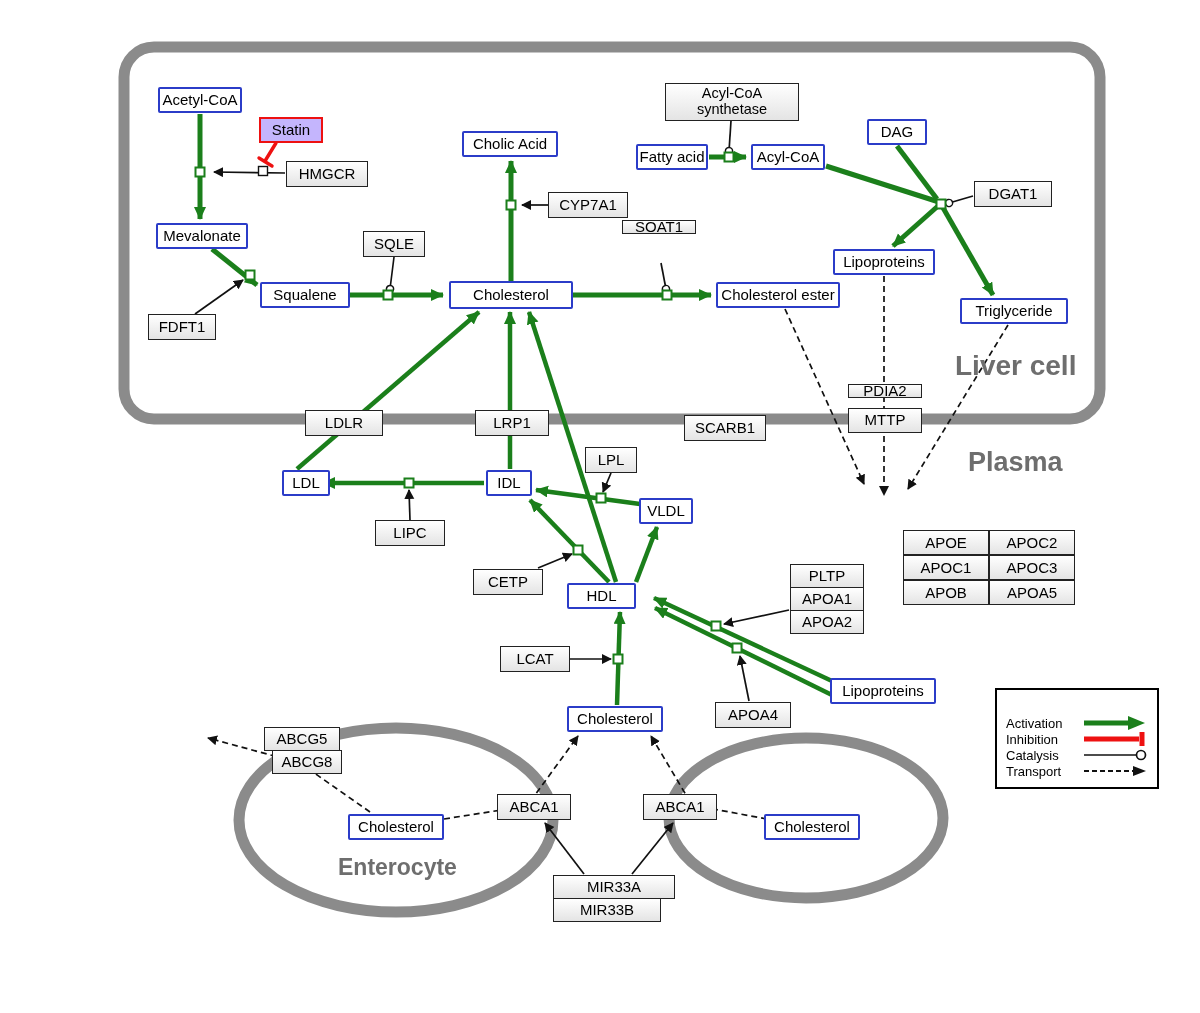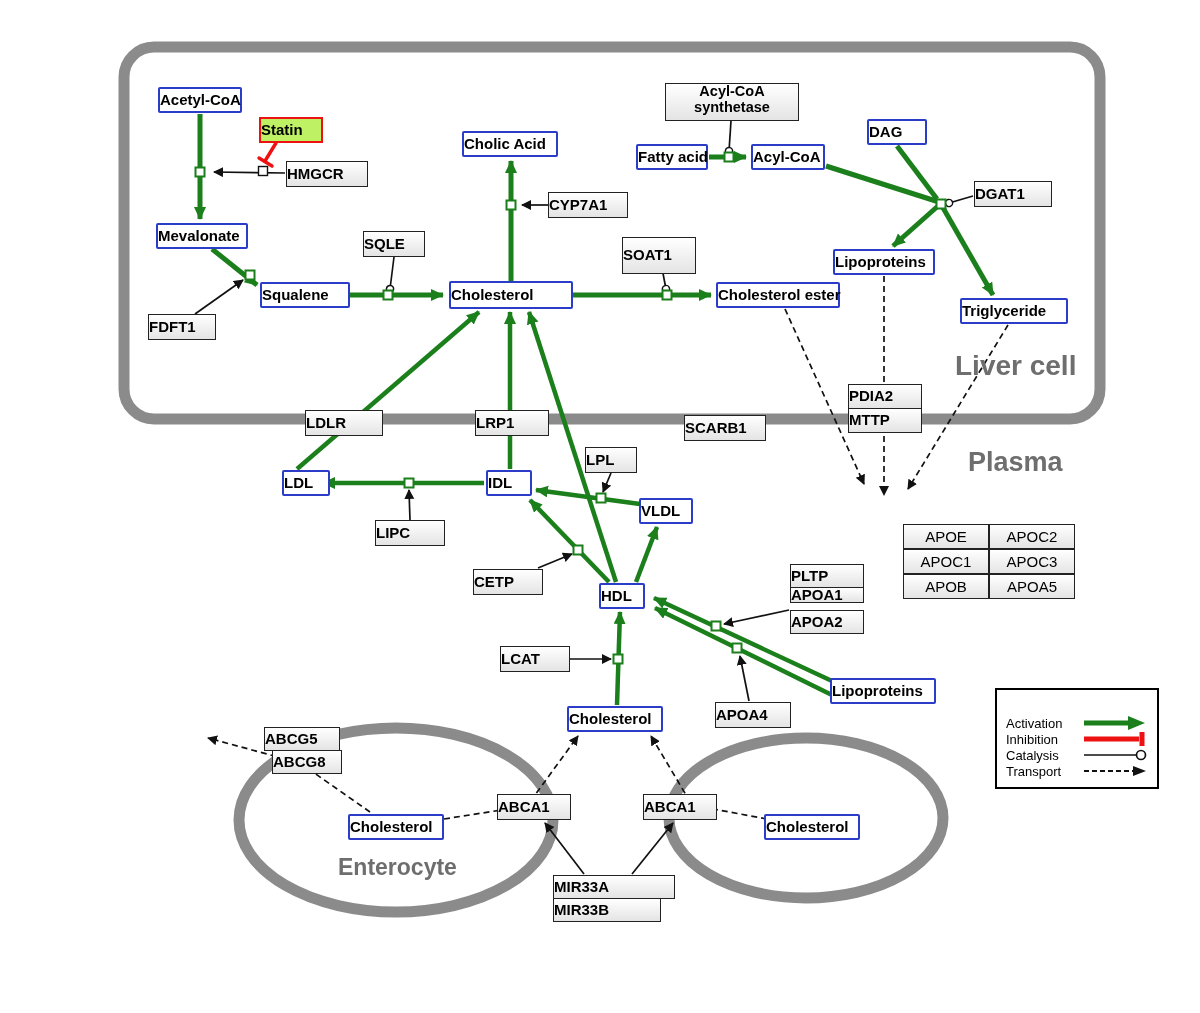--- a/index.html
+++ b/index.html
@@ -1,26 +1,26 @@
 <!DOCTYPE html>
 <html><head>
 <meta charset="utf-8">
 <style>
   html,body { margin:0; padding:0; background:#fff; font-family:"Liberation Sans","DejaVu Sans",sans-serif; }
   .canvas { position:relative; width:1200px; height:1013px; background:#fff; overflow:hidden; }
   svg.edges { position:absolute; left:0; top:0; z-index:1; }
-  .node { position:absolute; z-index:2; display:flex; align-items:center; justify-content:flex-start;
+  .node { position:absolute; z-index:2; display:flex; align-items:center; justify-content:center;
           text-align:center; font-size:15px; color:#000; background:#fff; box-sizing:border-box;
-          white-space:nowrap; line-height:1.1;font-weight:bold; }
+          white-space:nowrap; line-height:1.1; }
   .met   { border:2.6px solid #2b3cc8; border-radius:2px; background:#fff; }
   .enz   { border:1.4px solid #222; background:linear-gradient(180deg,#ffffff 0%,#e4e4e4 100%); }
-  .statin{ border:2.6px solid #ee1111; background:#bef264; }
+  .statin{ border:2.6px solid #ee1111; background:#c4b5fd; }
   .two-line { flex-direction:column; font-size:14.5px; }
   .comp-label { position:absolute; z-index:2; font-weight:bold; color:#6e6e6e; }
-  .apo-table { position:absolute; z-index:2; display:grid; grid-template-columns:86px 86px; }
+  .apo-table { position:absolute; z-index:2; display:grid; grid-template-columns:86px 86px;margin-top:6px; }
   .apo-cell { border:1px solid #222; background:linear-gradient(180deg,#ffffff,#e4e4e4);
               height:23px; display:flex; align-items:center; justify-content:center; font-size:15px; }
   .legend { position:absolute; left:995px; top:688px; width:164px; height:101px; border:2.5px solid #000;
             background:#fff; z-index:2; box-sizing:border-box; padding:25px 9px; display:flex;
             flex-direction:column; justify-content:space-between; }
   .legend-row { display:flex; align-items:center; justify-content:space-between; height:19px; }
   .legend-label { font-size:13px; color:#000; }
 </style>
 </head>
 <body>
@@ -154,21 +154,21 @@
     </div>
   <div class="node met" style="left:282px;top:470px;width:48px;height:26px">
       <span>LDL</span>
     </div>
   <div class="node met" style="left:486px;top:470px;width:46px;height:26px">
       <span>IDL</span>
     </div>
   <div class="node met" style="left:639px;top:498px;width:54px;height:26px">
       <span>VLDL</span>
     </div>
-  <div class="node met" style="left:599px;top:583px;width:46px;height:26px">
+  <div class="node met" style="left:567px;top:583px;width:69px;height:26px">
       <span>HDL</span>
     </div>
   <div class="node met" style="left:567px;top:706px;width:96px;height:26px">
       <span>Cholesterol</span>
     </div>
   <div class="node met" style="left:830px;top:678px;width:106px;height:26px">
       <span>Lipoproteins</span>
     </div>
   <div class="node met" style="left:348px;top:814px;width:96px;height:26px">
       <span>Cholesterol</span>
@@ -185,31 +185,31 @@
     </div>
   <div class="node enz" style="left:363px;top:231px;width:62px;height:26px">
       <span>SQLE</span>
     </div>
   <div class="node enz" style="left:148px;top:314px;width:68px;height:26px">
       <span>FDFT1</span>
     </div>
   <div class="node enz" style="left:548px;top:192px;width:80px;height:26px">
       <span>CYP7A1</span>
     </div>
-  <div class="node enz" style="left:622px;top:237px;width:74px;height:37px">
+  <div class="node enz" style="left:622px;top:220px;width:74px;height:14px">
       <span>SOAT1</span>
     </div>
   <div class="node enz two-line" style="left:665px;top:83px;width:134px;height:38px">
     <span>Acyl-CoA</span>
     <span>synthetase</span>
   </div>
   <div class="node enz" style="left:974px;top:181px;width:78px;height:26px">
       <span>DGAT1</span>
     </div>
-  <div class="node enz" style="left:848px;top:384px;width:74px;height:25px">
+  <div class="node enz" style="left:848px;top:384px;width:74px;height:14px">
       <span>PDIA2</span>
     </div>
   <div class="node enz" style="left:848px;top:408px;width:74px;height:25px">
       <span>MTTP</span>
     </div>
   <div class="node enz" style="left:305px;top:410px;width:78px;height:26px">
       <span>LDLR</span>
     </div>
   <div class="node enz" style="left:475px;top:410px;width:74px;height:26px">
       <span>LRP1</span>
@@ -225,21 +225,21 @@
     </div>
   <div class="node enz" style="left:473px;top:569px;width:70px;height:26px">
       <span>CETP</span>
     </div>
   <div class="node enz" style="left:500px;top:646px;width:70px;height:26px">
       <span>LCAT</span>
     </div>
   <div class="node enz" style="left:790px;top:564px;width:74px;height:24px">
       <span>PLTP</span>
     </div>
-  <div class="node enz" style="left:790px;top:587px;width:74px;height:16px">
+  <div class="node enz" style="left:790px;top:587px;width:74px;height:24px">
       <span>APOA1</span>
     </div>
   <div class="node enz" style="left:790px;top:610px;width:74px;height:24px">
       <span>APOA2</span>
     </div>
   <div class="node enz" style="left:715px;top:702px;width:76px;height:26px">
       <span>APOA4</span>
     </div>
   <div class="node enz" style="left:264px;top:727px;width:76px;height:24px">
       <span>ABCG5</span>

